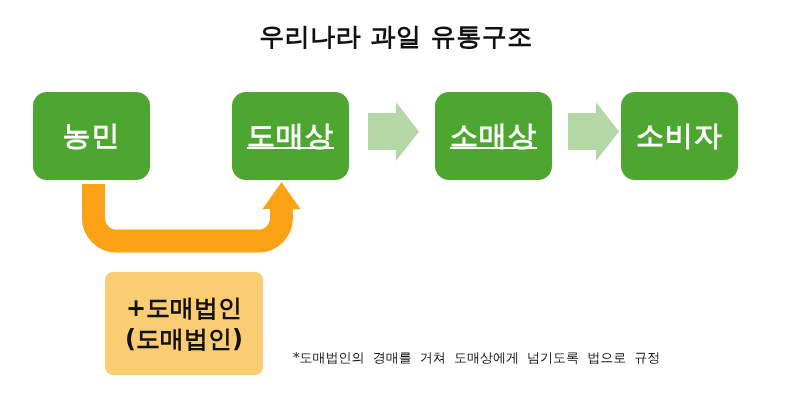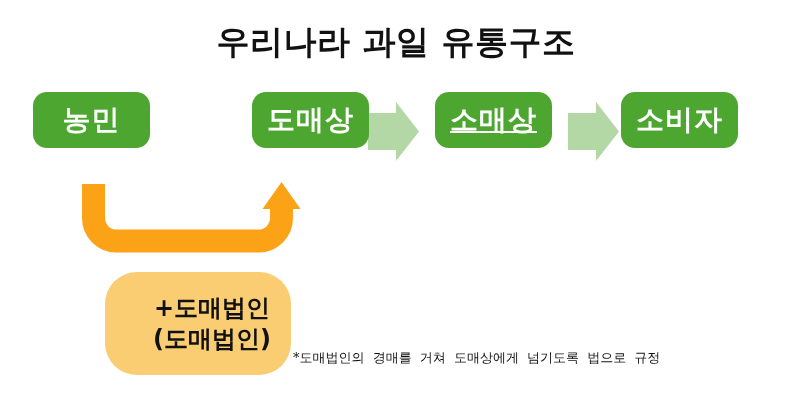--- a/index.html
+++ b/index.html
@@ -10,67 +10,66 @@
     background: #ffffff;
     overflow: hidden;
     font-family: "DejaVu Sans", "Liberation Sans", sans-serif;
   }
   .title {
     position: absolute;
     top: 20px;
     left: 0;
     width: 100%;
     text-align: center;
-    font-size: 33px;
+    font-size: 25px;
     font-weight: 700;
     color: #111111;
     letter-spacing: 0.5px;
   }
   .overlay {
     position: absolute;
     top: 0; left: 0;
     width: 792px; height: 410px;
   }
   .node {
     position: absolute;
     top: 92px;
     width: 117px;
-    height: 56px;
+    height: 88px;
     background: #4CA62F;
     border-radius: 14px;
     display: flex;
     align-items: center;
     justify-content: center;
     color: #ffffff;
     font-size: 28px;
     font-weight: 700;
     letter-spacing: 1px;
   }
   .node-farmer     { left: 33px; }
-  .node-wholesaler { left: 252px; }
+  .node-wholesaler { left: 232px; text-decoration: underline; }
   .node-retailer   { left: 435px; text-decoration: underline; }
   .node-consumer   { left: 621px; }
   .bypass-box {
     position: absolute;
     left: 105px;
     top: 272px;
     width: 158px;
     height: 103px;
     background: #FBCD72;
-    border-radius: 32px;
+    border-radius: 8px;
     display: flex;
     flex-direction: column;
     align-items: center;
     justify-content: center;
     color: #111111;
     font-size: 24px;
     font-weight: 700;
     line-height: 31px;
     text-align: center;
-    padding-left: 28px;
   }
   .footnote {
     position: absolute;
     left: 293px;
     top: 349px;
     font-family: "DejaVu Serif", "Liberation Serif", serif;
     font-size: 13px;
     color: #111111;
     word-spacing: 4px;
     white-space: nowrap;

